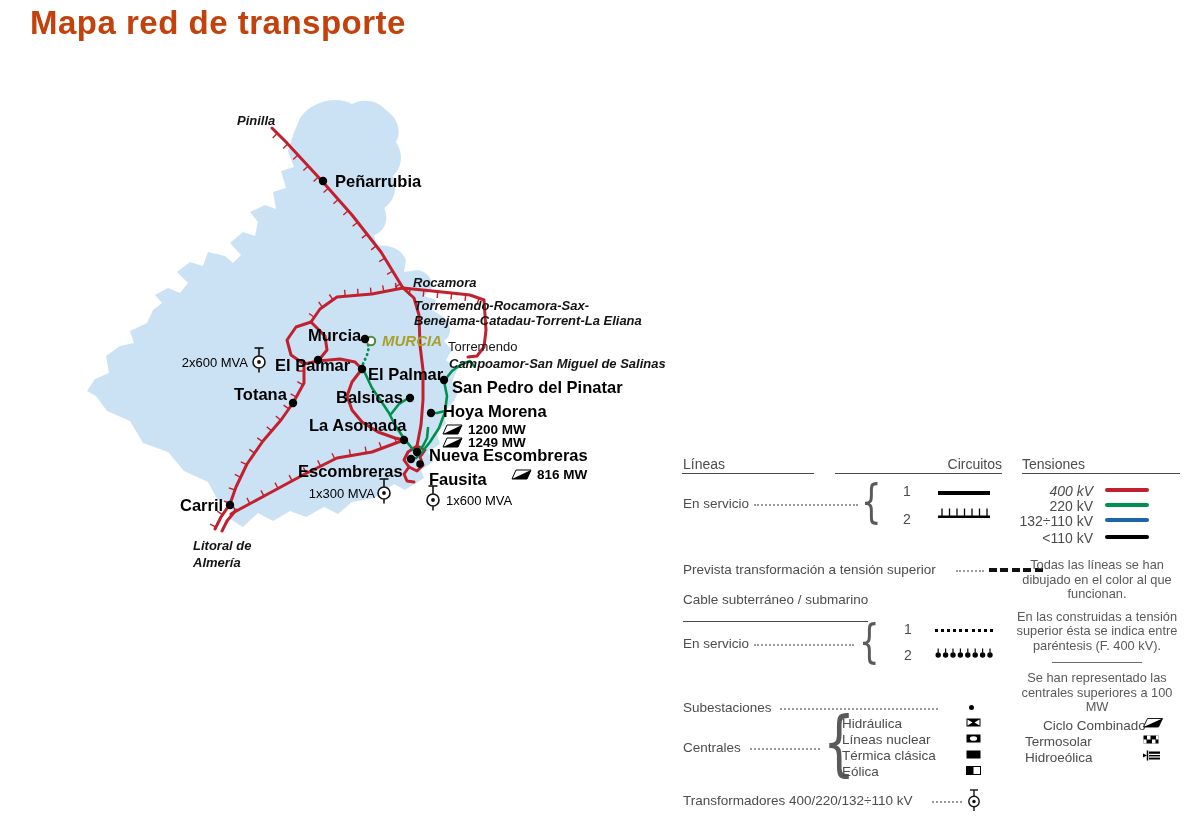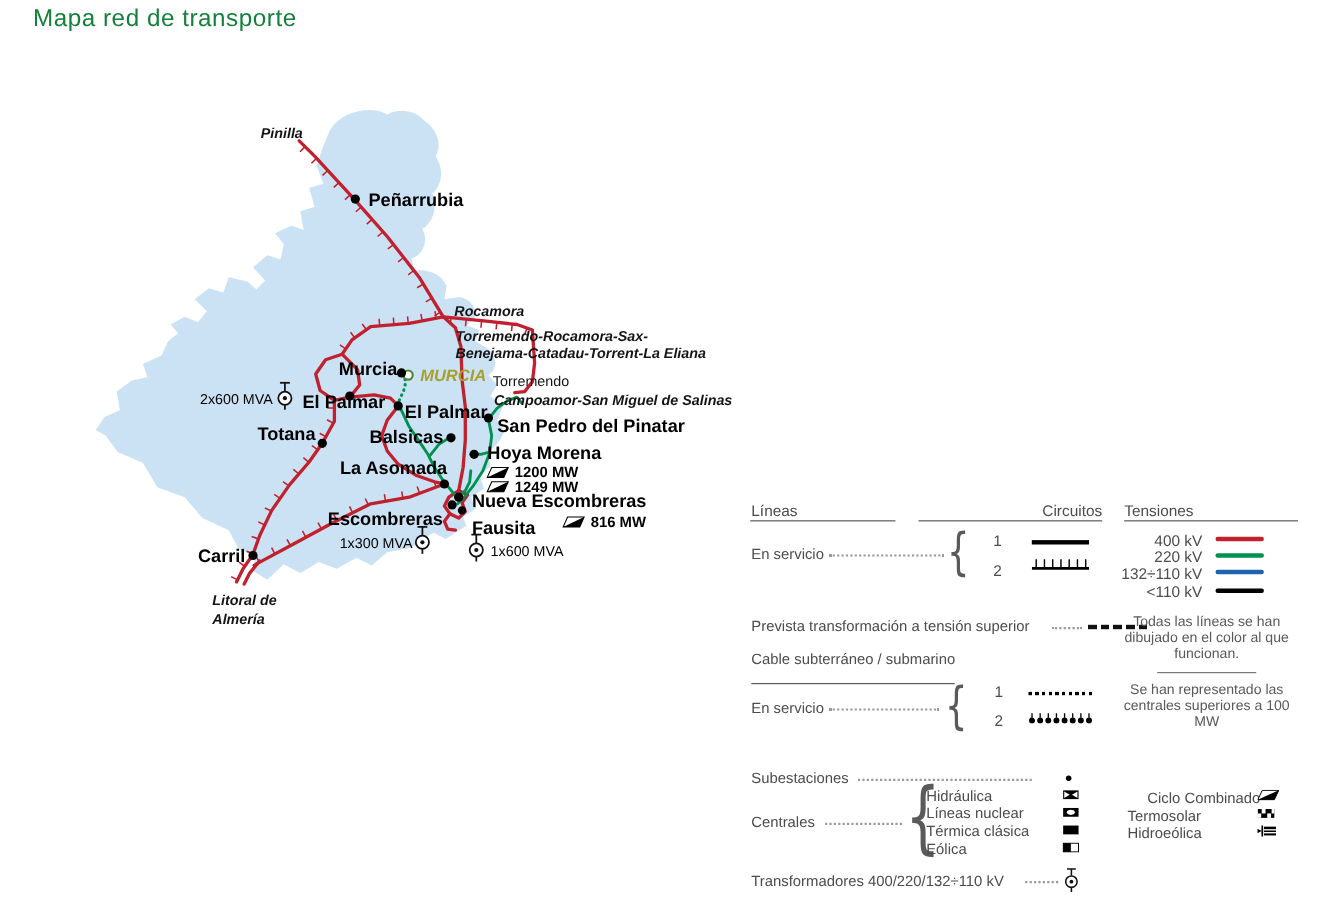--- a/index.html
+++ b/index.html
@@ -1,19 +1,19 @@
 <!DOCTYPE html>
 <html><head>
 <meta charset="utf-8">
 <style>
   html,body{margin:0;padding:0;background:#fff;}
   .page{position:relative;width:1200px;height:840px;background:#fff;overflow:hidden;
         font-family:"Liberation Sans",sans-serif;}
-  .page-title{position:absolute;left:30px;top:4px;font-size:22px;color:#15803d;
-        letter-spacing:.5px;font-weight:400;}
+  .page-title{position:absolute;left:30px;top:4px;font-size:33px;color:#c2410c;
+        letter-spacing:.5px;font-weight:700;}
   #map-svg{position:absolute;left:0;top:0;}
   
   #legend{position:absolute;left:680px;top:450px;width:518px;height:385px;
         color:#4c4c4e;font-size:13.5px;}
   #legend .abs{position:absolute;white-space:nowrap;}
   .hdr{font-size:14px;color:#4c4c4e;}
   .rule{border-top:1.5px solid #4c4c4e;height:0;}
   .leader{height:0;border-bottom:2px dotted #9a9a9a;}
   .brace{font-family:"DejaVu Sans",sans-serif;color:#5a5a5c;font-weight:400;
         transform:scaleX(.7);transform-origin:left top;line-height:1;}
@@ -165,21 +165,21 @@
           <line x1="11.5" y1="0.5" x2="11.5" y2="8"></line>
         <line x1="19" y1="0.5" x2="19" y2="8"></line>
           <line x1="26.5" y1="0.5" x2="26.5" y2="8"></line>
         <line x1="34" y1="0.5" x2="34" y2="8"></line>
           <line x1="41.5" y1="0.5" x2="41.5" y2="8"></line>
         <line x1="49" y1="0.5" x2="49" y2="8"></line>
       </g>
     </svg>
 
     <div id="tension-rows">
-        <div class="t-label" style="left: 293px; top: 33px;">400 kV</div>
+        <div class="t-label" style="left: 293px; top: 33px; font-style: italic;">400 kV</div>
         <div class="t-line" style="left: 425px; top: 38px; background: rgb(193, 32, 46);"></div>
         <div class="t-label" style="left: 293px; top: 48px;">220 kV</div>
         <div class="t-line" style="left: 425px; top: 53px; background: rgb(0, 145, 80);"></div>
         <div class="t-label" style="left: 293px; top: 63px;">132÷110 kV</div>
         <div class="t-line" style="left: 425px; top: 68px; background: rgb(30, 100, 171);"></div>
         <div class="t-label" style="left: 293px; top: 80px;">&lt;110 kV</div>
         <div class="t-line" style="left: 425px; top: 85px; background: rgb(0, 0, 0);"></div>
       </div>
 
     <div class="abs" style="left:3px;top:112px">Prevista transformación a tensión superior</div>
@@ -210,20 +210,21 @@
           <circle cx="40.2" cy="7" r="2.1"></circle>
         <line x1="47.6" y1="0.5" x2="47.6" y2="4.5"></line>
           <circle cx="47.6" cy="7" r="2.1"></circle>
         <line x1="55" y1="0.5" x2="55" y2="4.5"></line>
           <circle cx="55" cy="7" r="2.1"></circle>
       </g>
     </svg>
 
     <div class="notes">
       <div>Todas las líneas se han dibujado en el color al que funcionan.</div>
+      <div style="margin-top:8px">En las construidas a tensión superior ésta se indica entre paréntesis (F. 400 kV).</div>
       <div class="sep"></div>
       <div>Se han representado las centrales superiores a 100 MW</div>
     </div>
 
     <div class="abs" style="left:3px;top:250px">Subestaciones</div>
     <div class="abs leader" style="left:100px;top:258px;width:158px"></div>
     <div class="abs dotsym" style="left:289px;top:255px"></div>
 
     <div class="abs" style="left:3px;top:290px">Centrales</div>
     <div class="abs leader" style="left:70px;top:298px;width:70px"></div>

